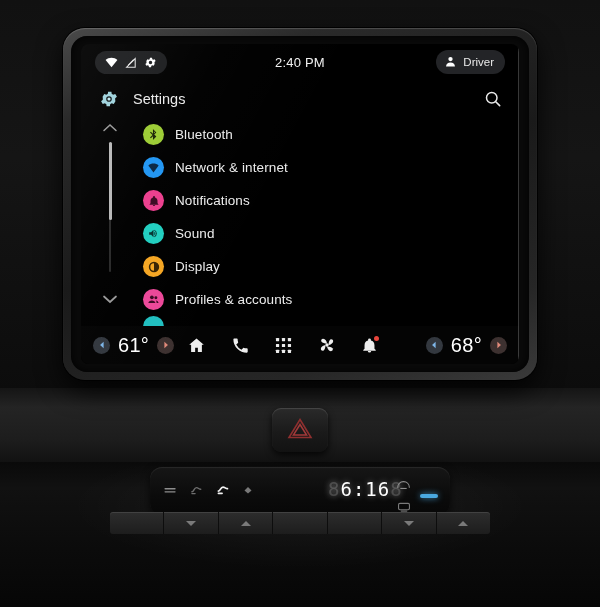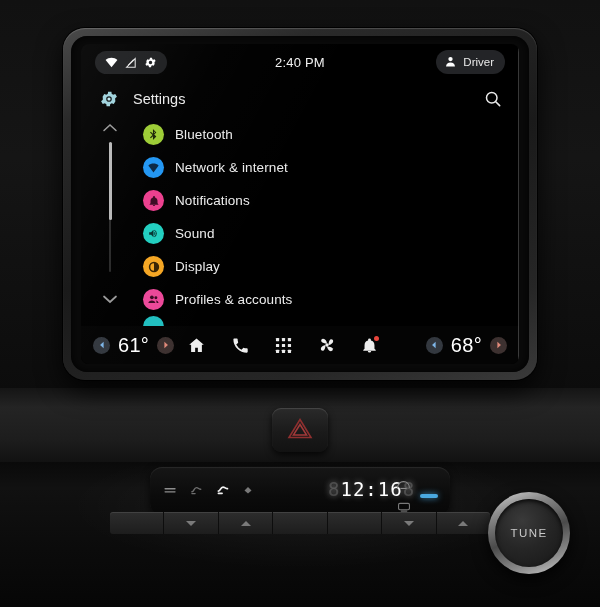--- a/index.html
+++ b/index.html
@@ -387,21 +387,21 @@
           </svg>
       </span>
       <span>
         <svg width="10" height="10" viewBox="0 0 10 10">
             <path d="M1.5 5.5 5 2l3.5 3.5-3.5 3z" fill="#787878"></path>
           </svg>
       </span>
     </div>
 
     <div class="lcd">
-      <span class="ghost">8</span><span>12:16</span><span class="ghost">8</span>
+      <span class="ghost">8</span><span>6:16</span><span class="ghost">8</span>
     </div>
 
     <div class="cl-right">
       <div class="cl-defrost">
         <span>
           <svg width="15" height="10" viewBox="0 0 16 11">
               <path d="M1.5 8.5C1.5 4.4 4.4 1.8 8 1.8s6.5 2.6 6.5 6.7" fill="none" stroke="#8d8d8d" stroke-width="1.2"></path>
               <path d="M4.5 9.3h7" stroke="#8d8d8d" stroke-width="1.2"></path>
             </svg>
         </span>
@@ -427,19 +427,14 @@
     <div class="seg"></div>
     <div class="seg"></div>
     <div class="seg">
         <span class="tri dn"></span>
       </div>
     <div class="seg">
         <span class="tri up"></span>
       </div>
   </div>
 
-  <div class="knob" id="knob-tune">
-    <div class="knob-face">
-      <span>TUNE</span>
-    </div>
-  </div>
 
 </div>
 
 </body></html>

